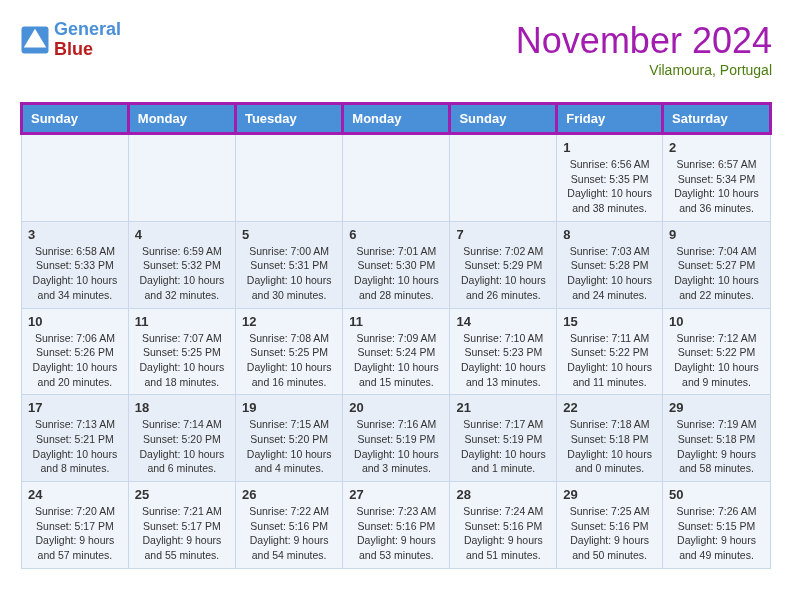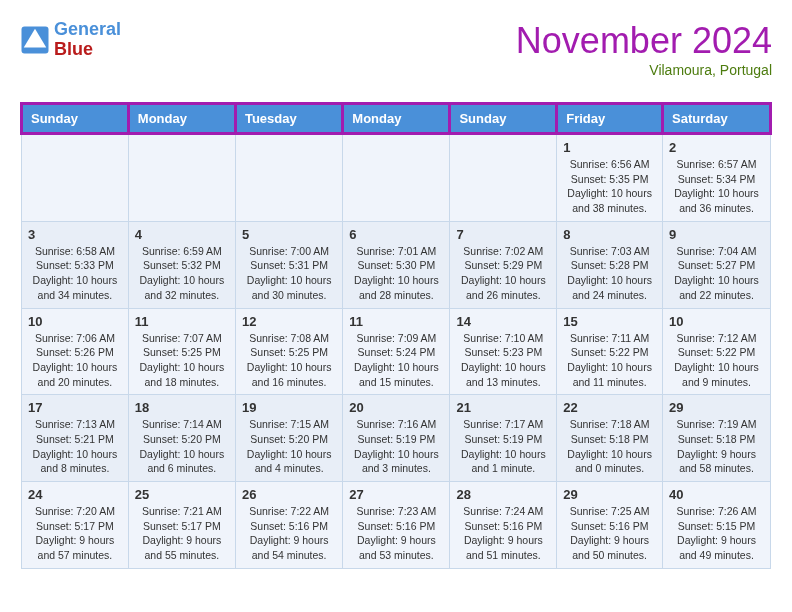--- a/index.html
+++ b/index.html
@@ -246,18 +246,18 @@
         </td>
         <td>
           <span class="day-num">28</span>
           <div class="day-info">Sunrise: 7:24 AM<br>Sunset: 5:16 PM<br>Daylight: 9 hours and 51 minutes.</div>
         </td>
         <td>
           <span class="day-num">29</span>
           <div class="day-info">Sunrise: 7:25 AM<br>Sunset: 5:16 PM<br>Daylight: 9 hours and 50 minutes.</div>
         </td>
         <td>
-          <span class="day-num">40</span>
+          <span class="day-num">50</span>
           <div class="day-info">Sunrise: 7:26 AM<br>Sunset: 5:15 PM<br>Daylight: 9 hours and 49 minutes.</div>
         </td>
       </tr>
     </tbody>
 </table>
 
 </body></html>

